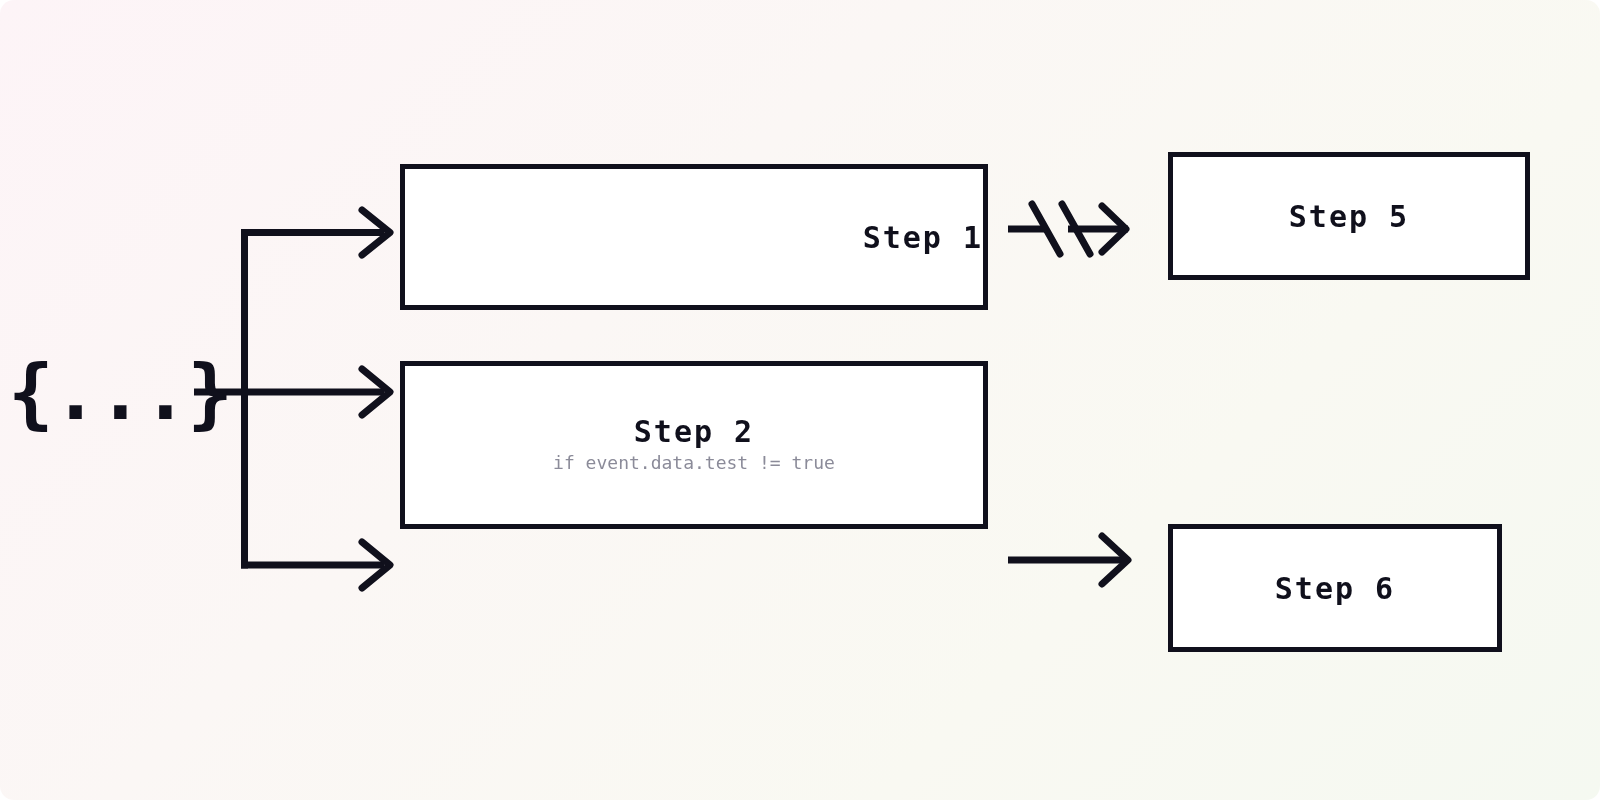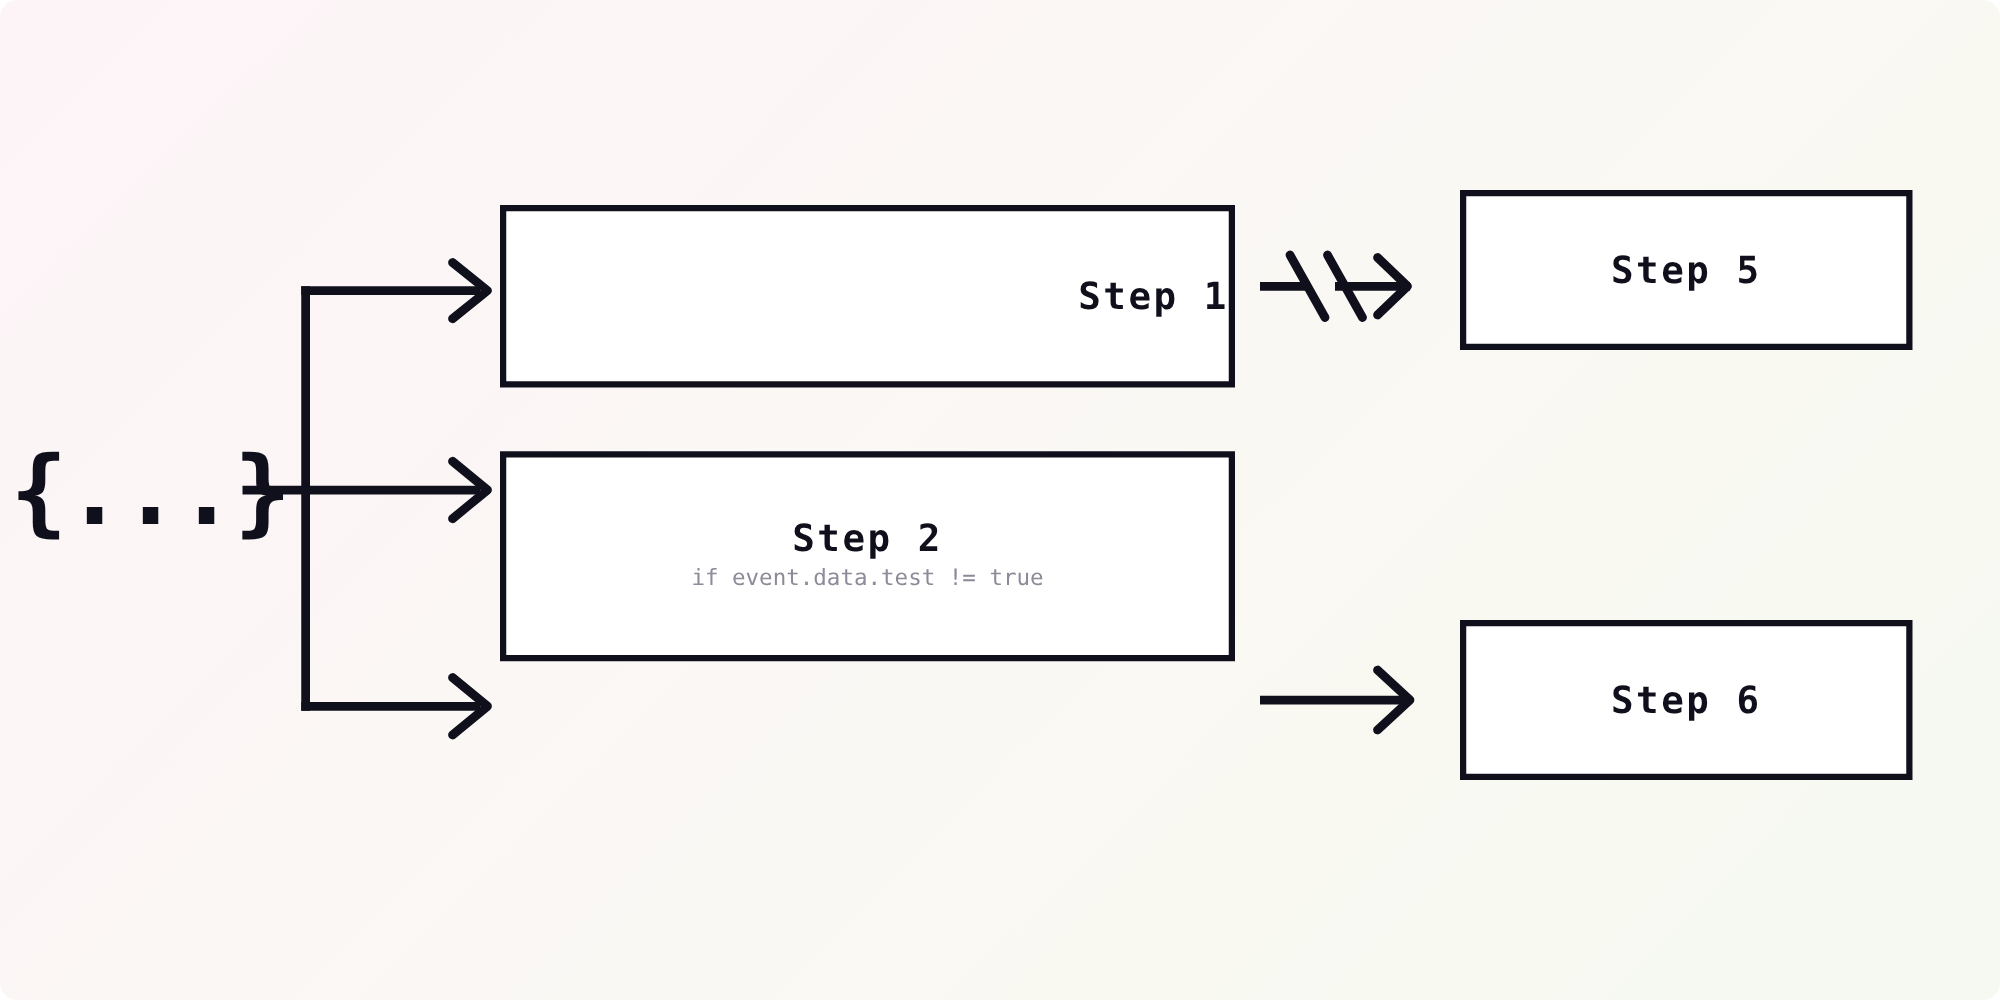--- a/index.html
+++ b/index.html
@@ -120,17 +120,17 @@
   <div class="node" style="left:400px; top:332px; width:588px; height:168px;margin-top:29px;">
     <div class="node-title">Step 2</div>
     <div class="node-sub">if event.data.test != true</div>
   </div>
 
 
   <div class="node" style="left:1168px; top:152px; width:362px; height:128px;">
     <div class="node-title">Step 5</div>
   </div>
 
-  <div class="node" style="left:1168px; top:496px; width:362px; height:128px;">
+  <div class="node" style="left:1168px; top:524px; width:334px; height:128px;">
     <div class="node-title">Step 6</div>
   </div>
 
 </div>
 
 </body></html>

